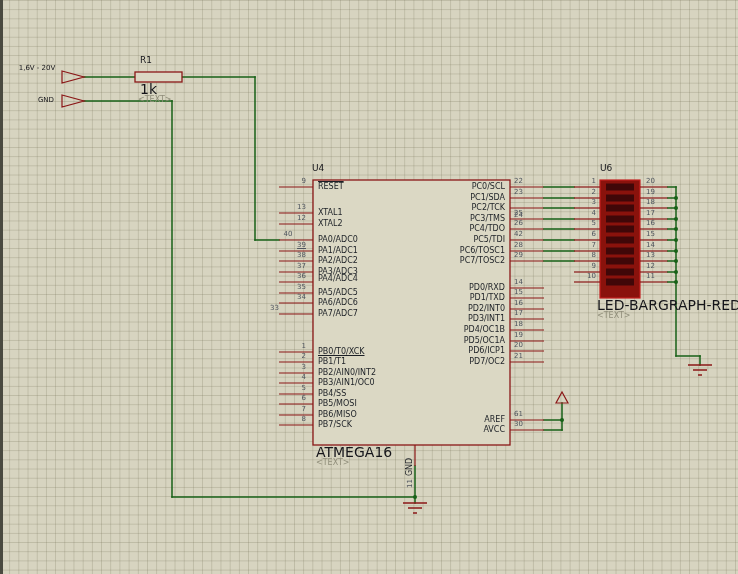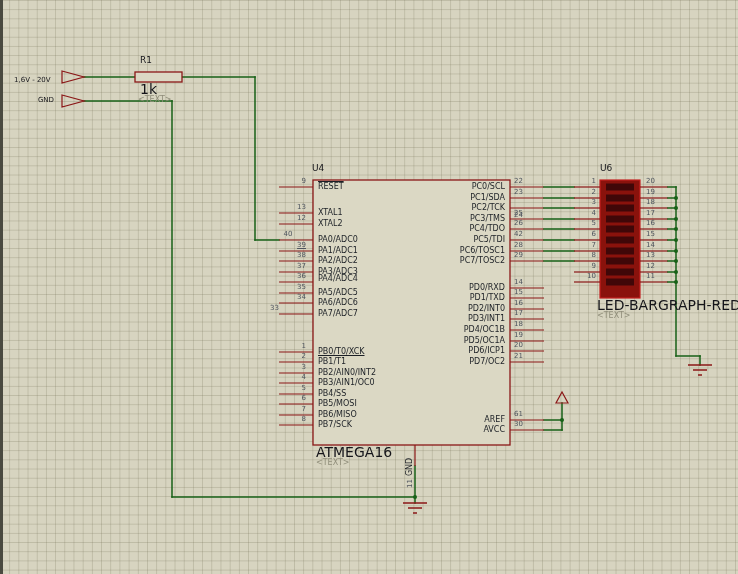--- a/index.html
+++ b/index.html
@@ -165,21 +165,21 @@
       <rect x="606" y="204.5" width="28" height="7" class="seg"></rect>
       <rect x="606" y="215.5" width="28" height="7" class="seg"></rect>
       <rect x="606" y="225.5" width="28" height="7" class="seg"></rect>
       <rect x="606" y="236.5" width="28" height="7" class="seg"></rect>
       <rect x="606" y="247.5" width="28" height="7" class="seg"></rect>
       <rect x="606" y="257.5" width="28" height="7" class="seg"></rect>
       <rect x="606" y="268.5" width="28" height="7" class="seg"></rect>
       <rect x="606" y="278.5" width="28" height="7" class="seg"></rect>
     </svg>
 
-  <div class="lab tlabel" style="left:14px;top:76px;width:46px;text-align:left;">1,6V - 20V</div>
+  <div class="lab tlabel" style="left:14px;top:64px;width:46px;text-align:center;">1,6V - 20V</div>
   <div class="lab tlabel" style="left:28px;top:96px;width:26px;text-align:right;">GND</div>
 
   <div class="lab ref" style="left:140px;top:55px;">R1</div>
   <div class="lab val" style="left:140px;top:85px;">1k</div>
   <div class="lab ph" style="left:138px;top:95px;">&lt;TEXT&gt;</div>
 
   <div class="lab ref" style="left:312px;top:163px;">U4</div>
   <div class="lab val" style="left:316px;top:448px;">ATMEGA16</div>
   <div class="lab ph" style="left:316px;top:458px;">&lt;TEXT&gt;</div>
 

